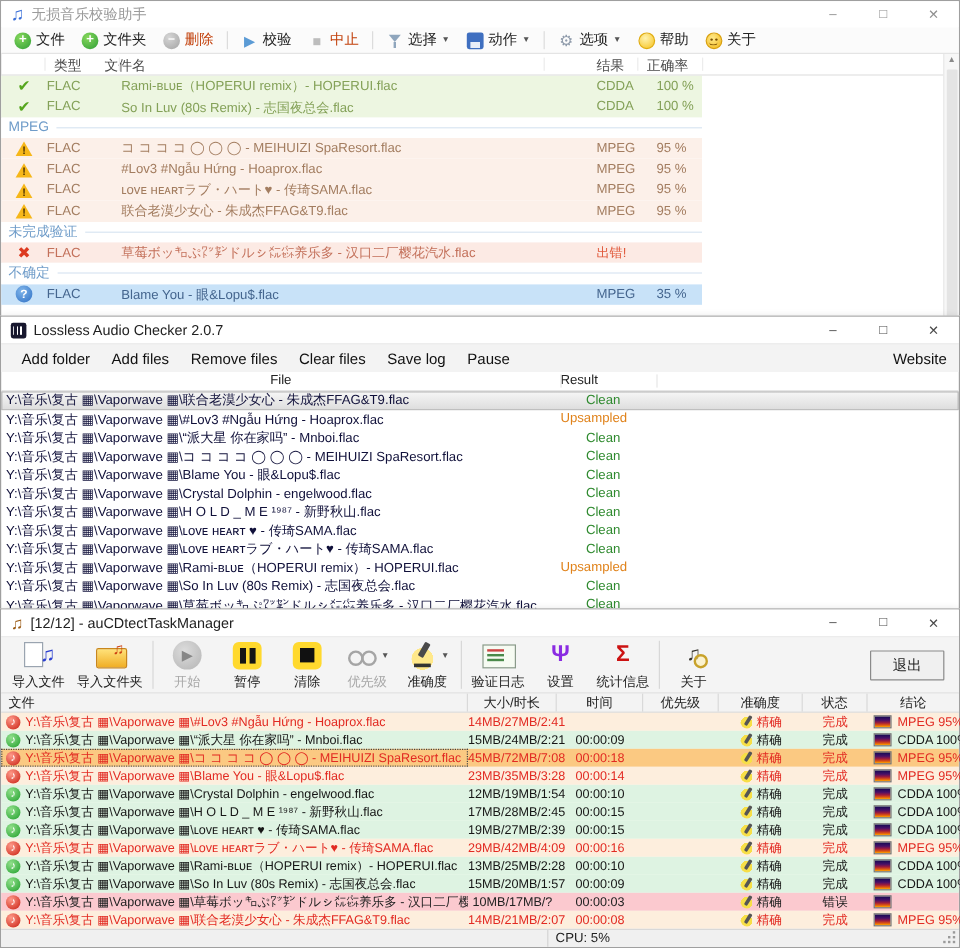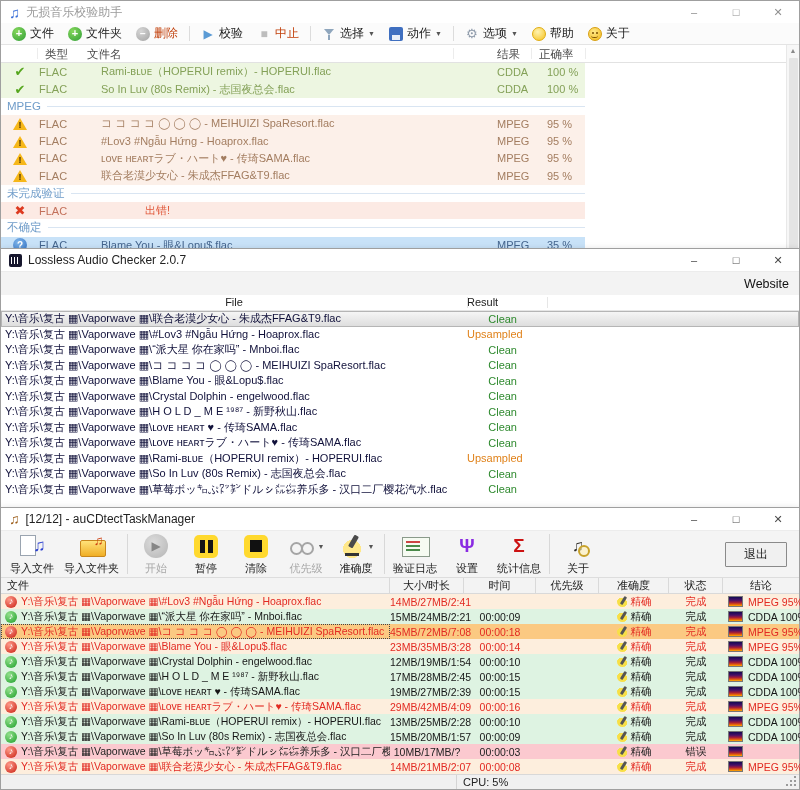--- a/index.html
+++ b/index.html
@@ -1,20 +1,20 @@
 <!DOCTYPE html>
 <html><head>
 <meta charset="utf-8">
 <style>
 *{box-sizing:border-box;margin:0;padding:0}
 html,body{width:800px;height:790px}
 body{position:relative;background:#cfcfcf;font-family:"Liberation Sans","DejaVu Sans",sans-serif;font-size:12px;color:#222;overflow:hidden}
 .win{position:absolute;left:0;width:800px;background:#fff;border:1px solid #9f9f9f;box-shadow:0 3px 8px rgba(0,0,0,.22)}
 #winA{top:0;height:333px;z-index:1}
-#winB{top:248px;height:264px;z-index:2}
+#winB{top:263px;height:264px;z-index:2}
 #winC{top:507px;height:283px;z-index:3}
 
 .titlebar{height:22px;display:flex;align-items:center;padding-left:8px;background:#fff}
 .t-title{font-size:12px;margin-left:6px;white-space:nowrap}
 #winA .t-title{color:#9b9b9b}
 .wcs{margin-left:auto;display:flex;height:100%}
 .wc{width:42px;display:flex;align-items:center;justify-content:center;font-size:11px;color:#4a4a4a;cursor:default}
 #winA .wc{color:#909090}
 .app-ic{display:inline-flex;align-items:center;justify-content:center;position:relative;flex:none}
 [data-icon="music-note-blue-icon"]::after{content:"♫";color:#3a6fd8;font-size:15px;font-weight:700}
@@ -335,20 +335,21 @@
       <div class="arow" data-kind="group">
 
         <span class="a-group">未完成验证</span>
       </div>
 
       <div class="arow" data-kind="file" data-tone="err">
         <span class="a-ic">
           <span class="ric" data-icon="error-icon"></span>
         </span>
         <span class="a-type">FLAC</span>
+        <span class="a-file">草莓ボッ㌔ぷ㍗㌢ドルㇱ㍍㌫养乐多 - 汉口二厂樱花汽水.flac</span>
         <span class="a-res">出错!</span>
         <span class="a-acc"></span>
 
       </div>
 
       <div class="arow" data-kind="group">
 
         <span class="a-group">不确定</span>
       </div>
 
@@ -374,20 +375,34 @@
   <div class="titlebar">
     <span class="app-ic" data-icon="waveform-icon"></span>
     <span class="t-title">Lossless Audio Checker 2.0.7</span>
     <span class="wcs">
       <span class="wc">–</span>
       <span class="wc">□</span>
       <span class="wc close">✕</span>
     </span>
   </div>
   <div class="menubar">
+    <div style="display:flex">
+
+        <span class="mitem">Add folder</span>
+
+        <span class="mitem">Add files</span>
+
+        <span class="mitem">Remove files</span>
+
+        <span class="mitem">Clear files</span>
+
+        <span class="mitem">Save log</span>
+
+        <span class="mitem">Pause</span>
+      </div>
     <span class="mitem website">Website</span>
   </div>
   <div class="bhead">
     <span class="h-file">File</span>
     <span class="h-res">Result</span>
     <i style="left:466px"></i>
       <i style="left:546px"></i>
   </div>
   <div class="blist">
 

